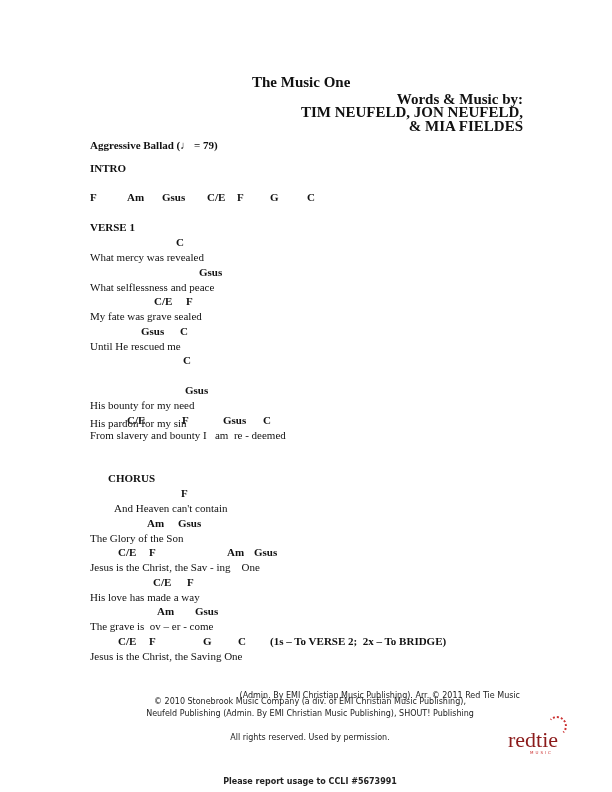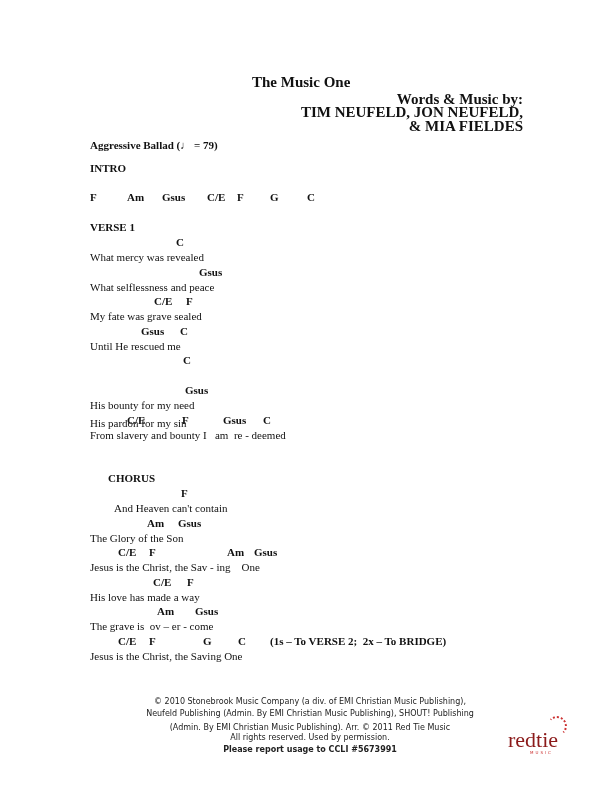--- a/index.html
+++ b/index.html
@@ -4,21 +4,21 @@
 <style>
   html, body { margin:0; padding:0; background:#fff; }
   body { width:612px; height:792px; position:relative; overflow:hidden; font-family:"Liberation Serif", serif; color:#111; }
   .abs { position:absolute; white-space:pre; }
   .title { font-size:15px; font-weight:bold; }
   .credit { font-size:15px; font-weight:bold; text-align:right; right:89px;font-family:Liberation Serif, serif; }
   .bold { font-weight:bold; font-size:11px; }
   .lyric { font-size:11px; }
   .chord { font-size:11px; font-weight:bold; }
   .footer { font-family:"DejaVu Sans", sans-serif; font-size:8px; color:#222; text-align:center; width:420px; left:100px; }
-  .footer.b { font-weight:bold; }
+  .footer.b { font-weight:bold;margin-top:32px; }
   .logo { left:508px; top:727px; font-family:"Liberation Serif", serif; font-size:22px; color:#8b1a1a; }
   .logo-sub { left:530px; top:750px; font-size:4px; letter-spacing:2px; color:#c33; font-family:"DejaVu Sans", sans-serif; }
   .dots { left:547px; top:716px; width:16px; height:16px; border:2px dotted #c33; border-radius:50%; border-bottom-color:transparent; border-left-color:transparent; }
 </style>
 </head>
 <body>
 
 <div class="abs title" style="left:252px;top:74px;">The Music One</div>
 <div class="abs credit" style="top:91px;">Words &amp; Music by:</div>
 <div class="abs credit" style="top:104px;">TIM NEUFELD, JON NEUFELD,</div>
@@ -81,19 +81,19 @@
     <div class="abs chord" style="left: 118px; top: 635px;">C/E</div>
     <div class="abs chord" style="left: 149px; top: 635px;">F</div>
     <div class="abs chord" style="left: 203px; top: 635px;">G</div>
     <div class="abs chord" style="left: 238px; top: 635px;">C</div>
     <div class="abs chord" style="left: 270px; top: 635px;">(1s – To VERSE 2;  2x – To BRIDGE)</div>
     <div class="abs lyric" style="left: 90px; top: 650px;">Jesus is the Christ, the Saving One</div>
   </div>
 
 <div class="abs footer" style="top:697px;text-align:center;">© 2010 Stonebrook Music Company (a div. of EMI Christian Music Publishing),</div>
 <div class="abs footer" style="top:709px;">Neufeld Publishing (Admin. By EMI Christian Music Publishing), SHOUT! Publishing</div>
-<div class="abs footer" style="top:723px;">(Admin. By EMI Christian Music Publishing). Arr. © 2011 Red Tie Music</div>
+<div class="abs footer" style="top:691px;text-align:right;">(Admin. By EMI Christian Music Publishing). Arr. © 2011 Red Tie Music</div>
 <div class="abs footer" style="top:733px;">All rights reserved. Used by permission.</div>
 <div class="abs footer b" style="top:745px;">Please report usage to CCLI #5673991</div>
 
 <div class="abs dots"></div>
 <div class="abs logo">redtie</div>
 <div class="abs logo-sub">MUSIC</div>
 
 </body></html>

